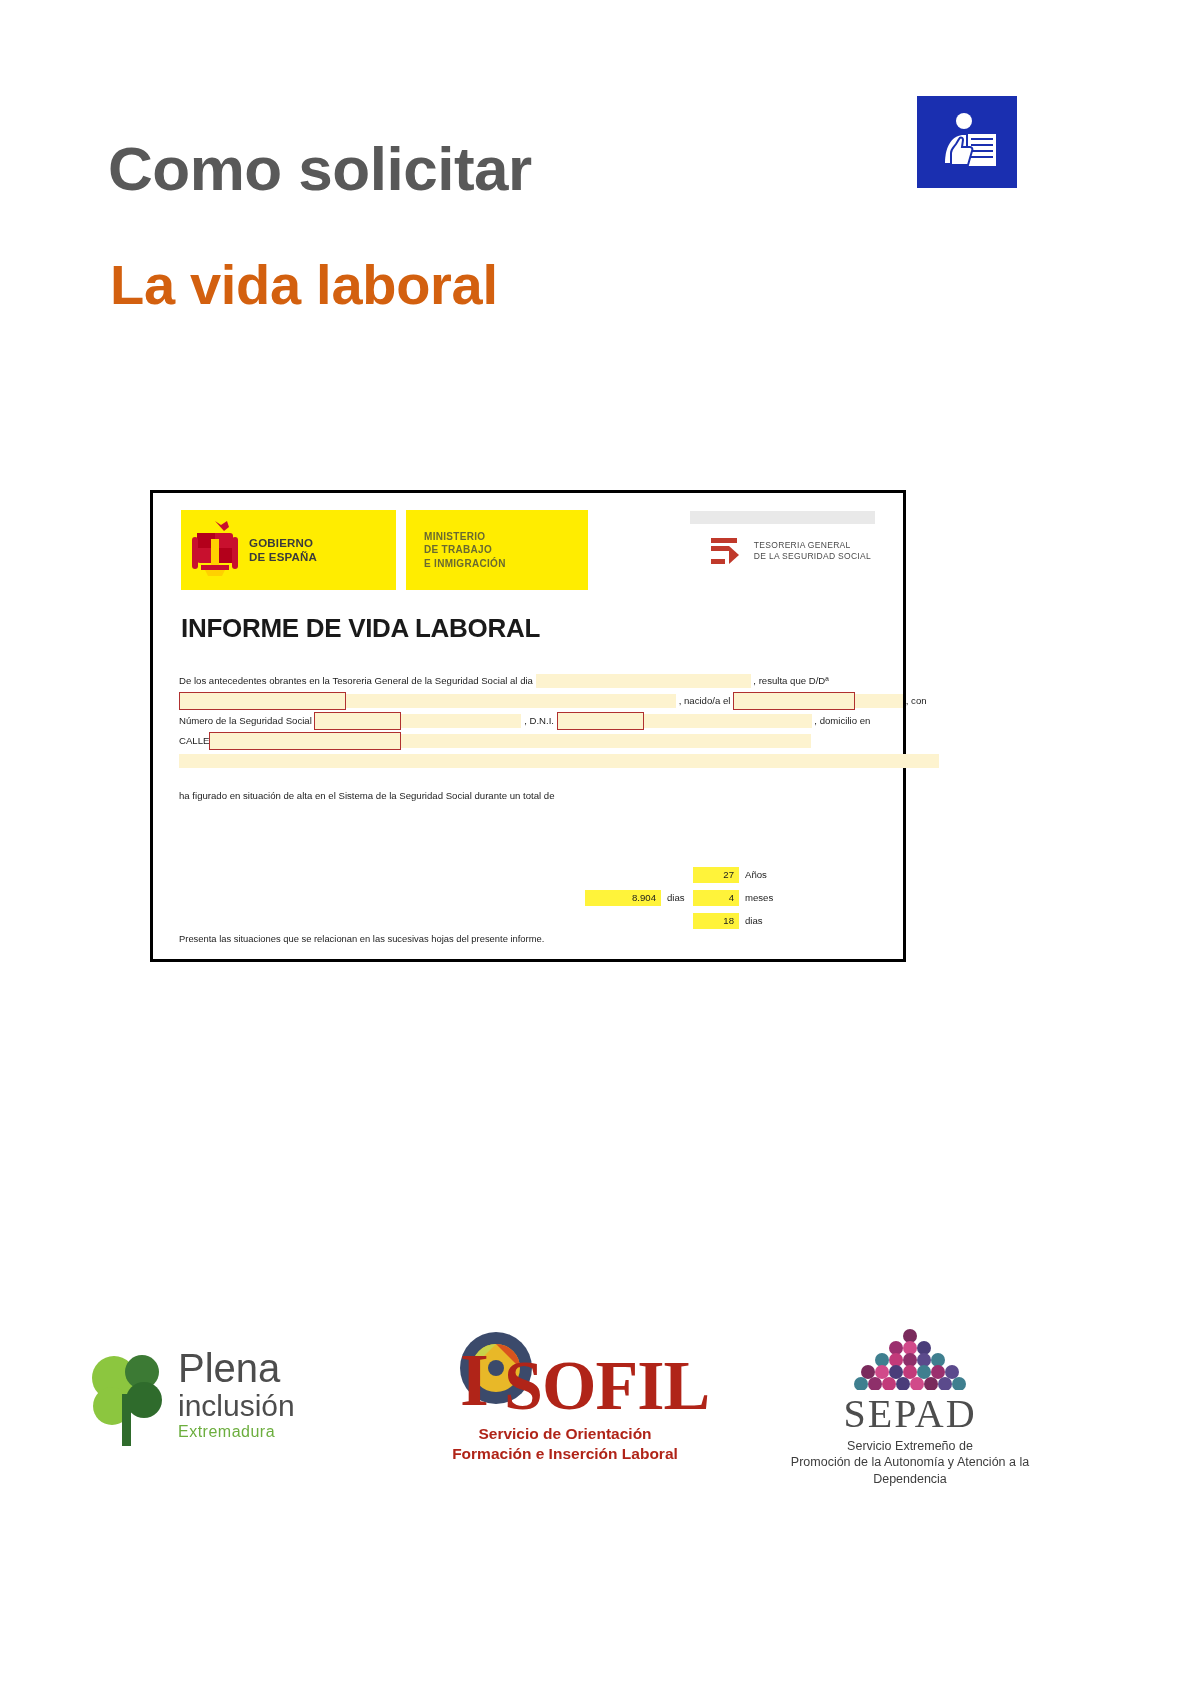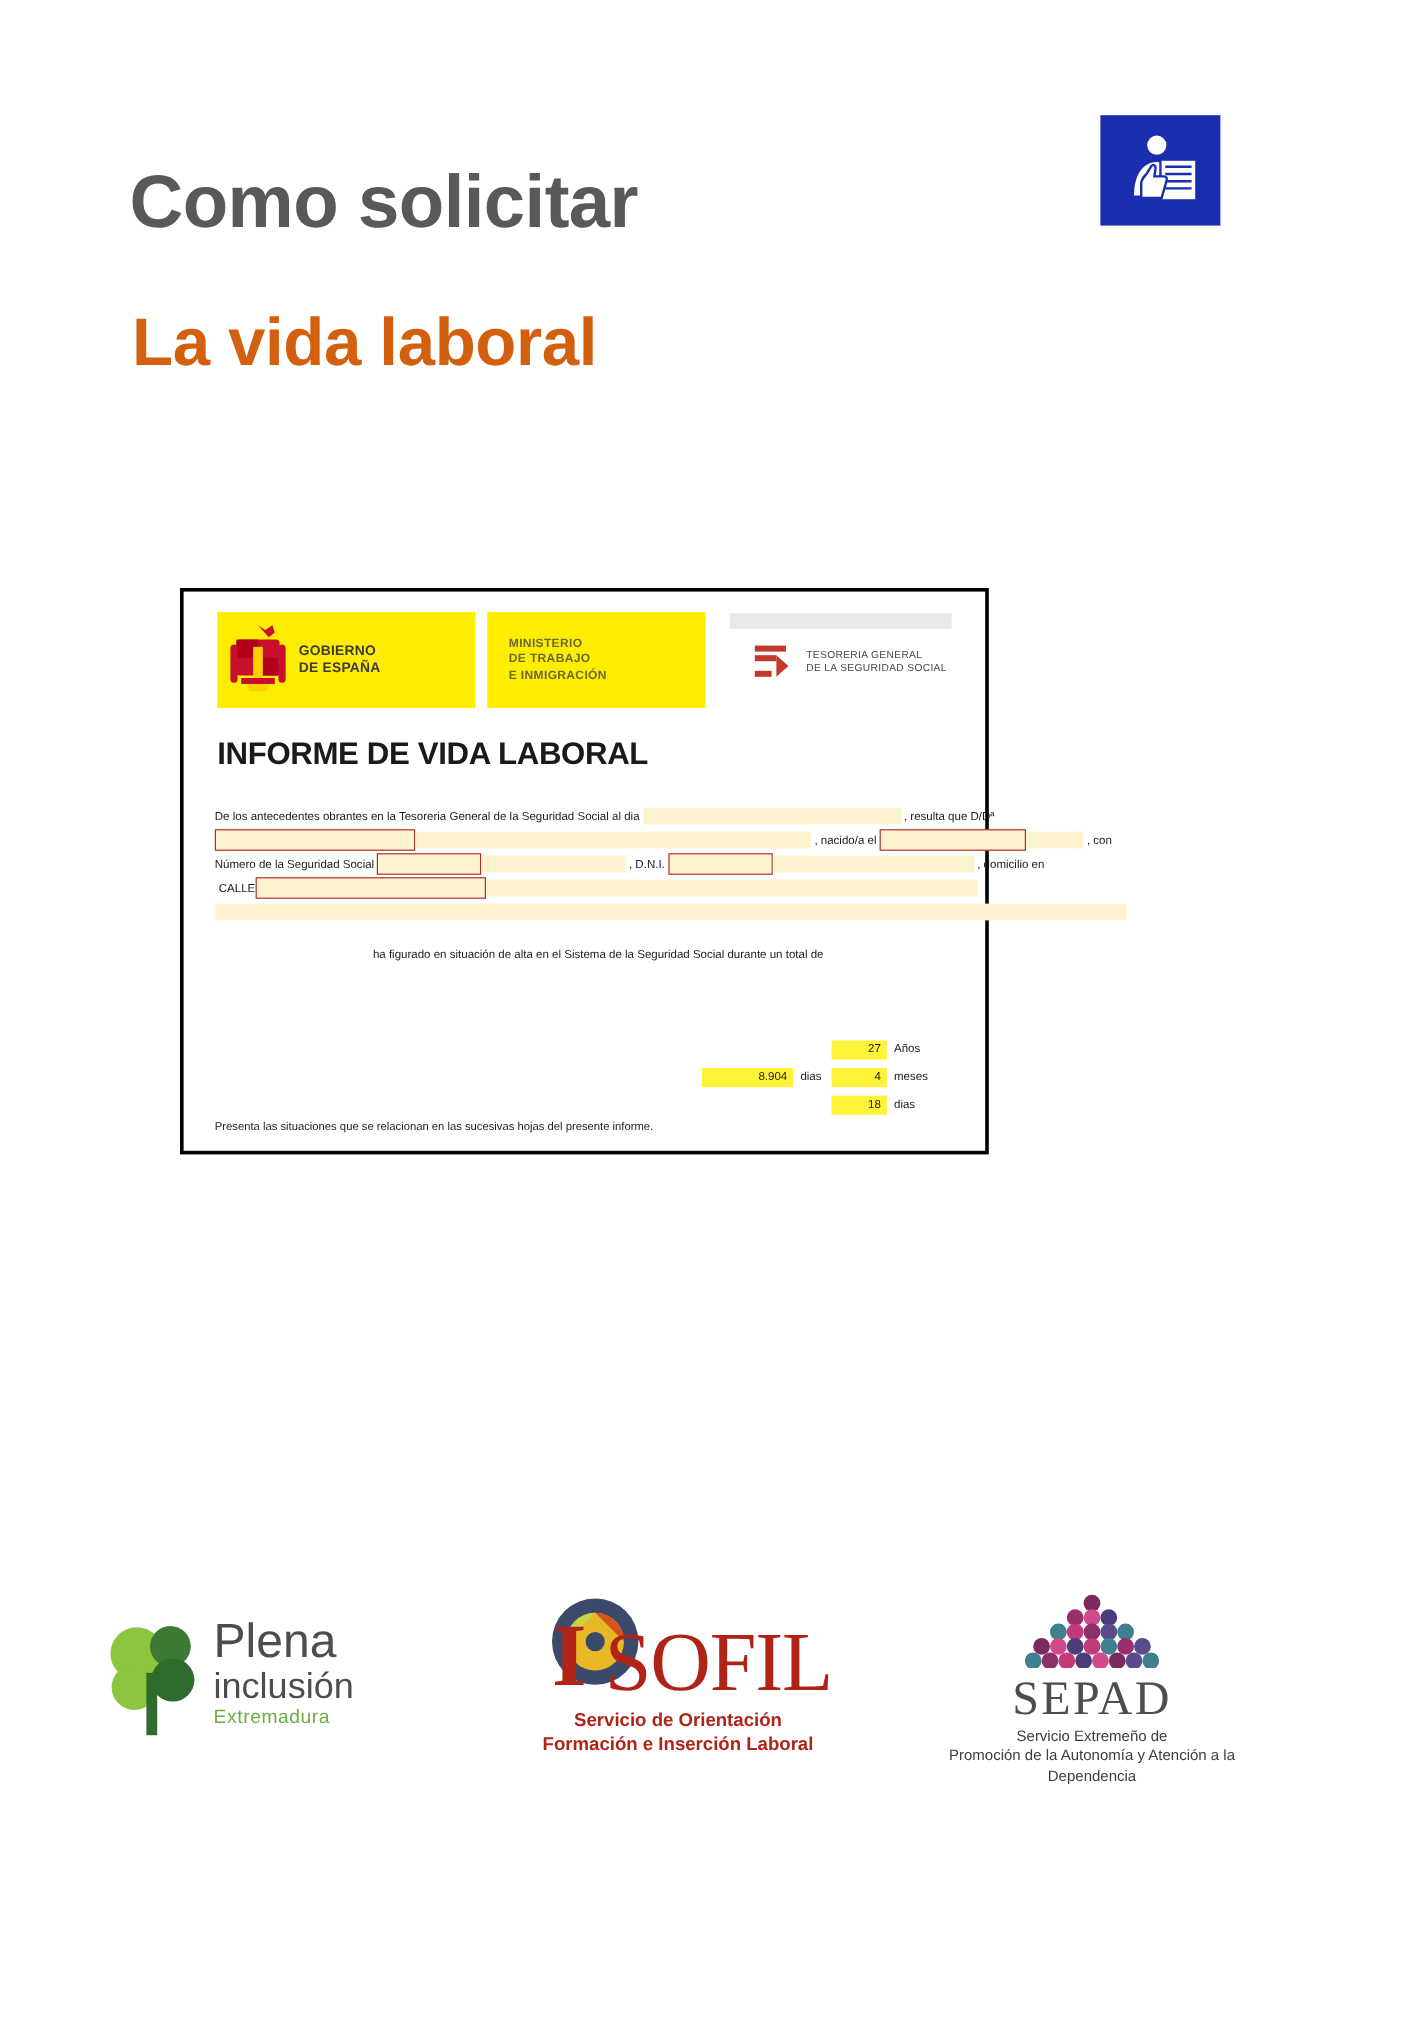--- a/index.html
+++ b/index.html
@@ -48,21 +48,21 @@
     color: #d3600f;
     letter-spacing: -0.3px;
     white-space: nowrap;
   }
 
   
   .doc-frame {
     position: absolute;
     left: 150px;
     top: 490px;
-    width: 674px;
+    width: 756px;
     height: 472px;
     border: 3px solid #000;
     background: #fff;
     box-sizing: border-box;
   }
   .doc-inner { position: relative; width: 100%; height: 100%; }
 
   .gob-band {
     position: absolute;
     left: 28px;
@@ -129,21 +129,21 @@
   .doc-title {
     position: absolute;
     left: 28px;
     top: 120px;
     font-size: 26px;
     font-weight: bold;
     color: #1a1a1a;
     letter-spacing: -0.3px;
   }
 
-  .doc-body { position: absolute; left: 26px; top: 178px; right: 3px; text-align: center; }
+  .doc-body { position: absolute; left: 26px; top: 178px; right: 3px; }
   .line {
     position: relative;
     font-size: 9.6px;
     color: #1c1c1c;
     height: 20px;
     line-height: 20px;
     white-space: nowrap;
   }
   .hl {
     display: inline-block;
@@ -194,21 +194,21 @@
 
   .logo-plena { position: absolute; left: 88px; top: 28px; width: 235px; height: 110px; }
   .plena-text { position: absolute; left: 90px; top: 0; }
   .plena-1 { font-size: 40px; color: #4d4d4d; line-height: 1; }
   .plena-2 { font-size: 30px; color: #4d4d4d; line-height: 1.05; margin-top: 2px; }
   .plena-3 { font-size: 16px; color: #6cae3e; line-height: 1.05; margin-top: 2px; letter-spacing: .5px;}
 
   .logo-sofil { position: absolute; left: 450px; top: 10px; width: 230px; height: 165px; text-align: center; }
   .sofil-word { position: relative; height: 92px; }
   .sofil-i { position: absolute; left: 10px; top: 8px; font-size: 74px; color: #b02418; font-weight: bold; font-family: "Liberation Serif", serif; }
-  .sofil-rest { position: absolute; left: 54px; top: 16px; font-size: 70px; color: #b02418; font-weight: normal; font-family: "Liberation Serif", serif; letter-spacing: -1px; }
+  .sofil-rest { position: absolute; left: 54px; top: 16px; font-size: 70px; color: #b02418; font-weight: bold; font-family: "Liberation Serif", serif; letter-spacing: -1px; }
   .sofil-sub { font-size: 15.5px; color: #b02418; font-weight: bold; line-height: 1.3; margin-top: 2px; }
 
   .logo-sepad { position: absolute; left: 760px; top: 8px; width: 300px; height: 170px; text-align: center; }
   .sepad-word { font-size: 40px; color: #4d4d4d; font-family: "Liberation Serif", serif; letter-spacing: 2px; line-height: 1; }
   .sepad-sub { font-size: 12.5px; color: #3d3d3d; line-height: 1.3; margin-top: 4px; }
 </style>
 </head>
 <body>
 
 <div class="easy-read-badge">

